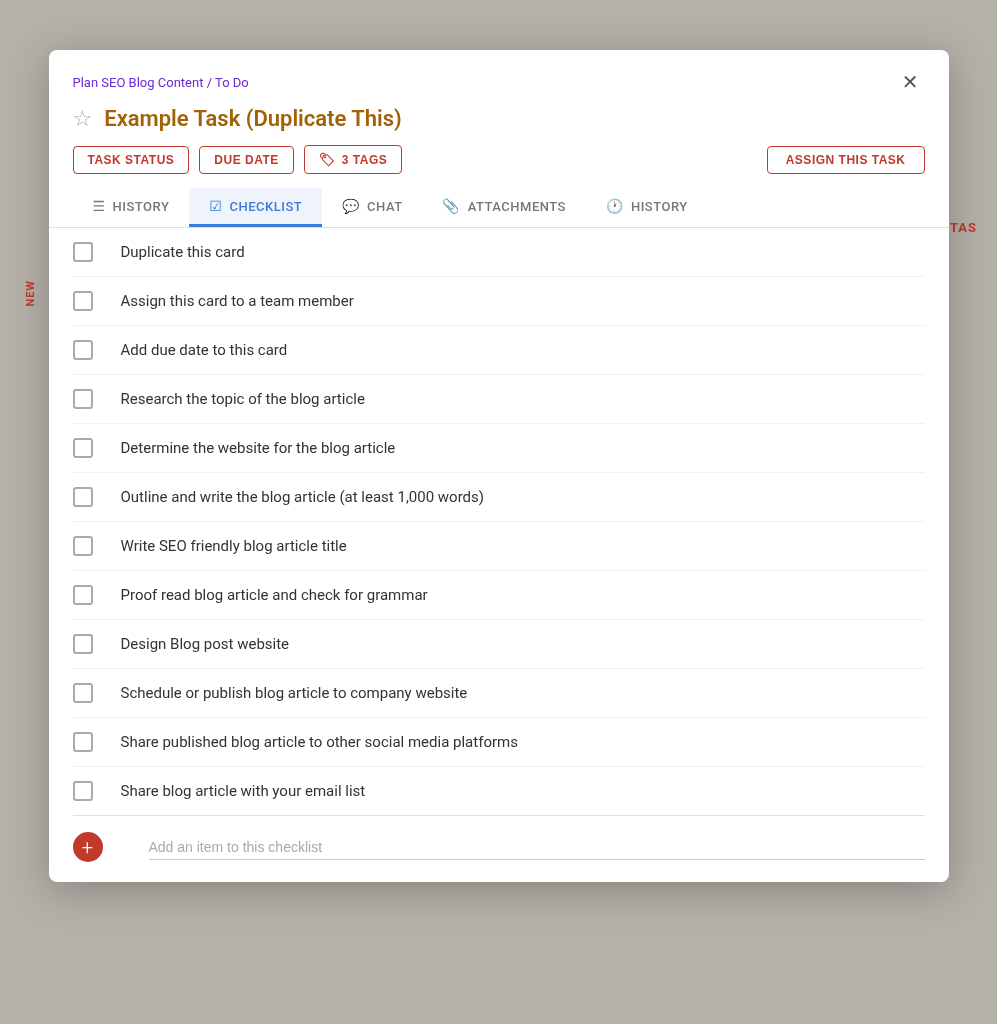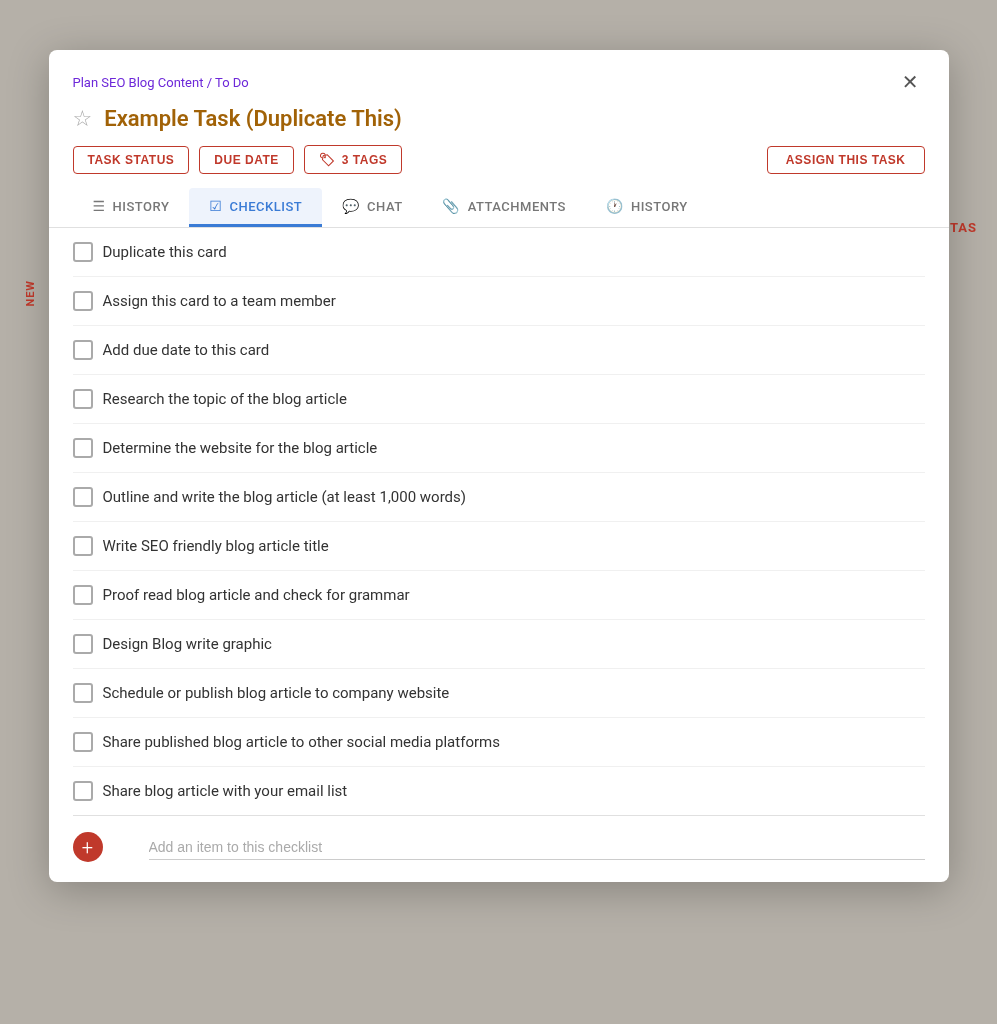--- a/index.html
+++ b/index.html
@@ -166,21 +166,21 @@
 
     
     .modal-body {
       padding: 0 24px;
       overflow-y: auto;
       flex: 1;
     }
     .checklist-item {
       display: flex;
       align-items: center;
-      gap: 10px;
+      gap: 28px;
       padding: 14px 0;
       border-bottom: 1px solid #f0f0f0;
     }
     .checklist-item:last-child {
       border-bottom: none;
     }
     .checkbox {
       width: 20px;
       height: 20px;
       border: 2px solid #aaa;
@@ -317,21 +317,21 @@
           <div class="checklist-item">
             <div class="checkbox"></div>
             <span class="item-text">Write SEO friendly blog article title</span>
           </div>
           <div class="checklist-item">
             <div class="checkbox"></div>
             <span class="item-text">Proof read blog article and check for grammar</span>
           </div>
           <div class="checklist-item">
             <div class="checkbox"></div>
-            <span class="item-text">Design Blog write graphic</span>
+            <span class="item-text">Design Blog post website</span>
           </div>
           <div class="checklist-item">
             <div class="checkbox"></div>
             <span class="item-text">Schedule or publish blog article to company website</span>
           </div>
           <div class="checklist-item">
             <div class="checkbox"></div>
             <span class="item-text">Share published blog article to other social media platforms</span>
           </div>
           <div class="checklist-item">

